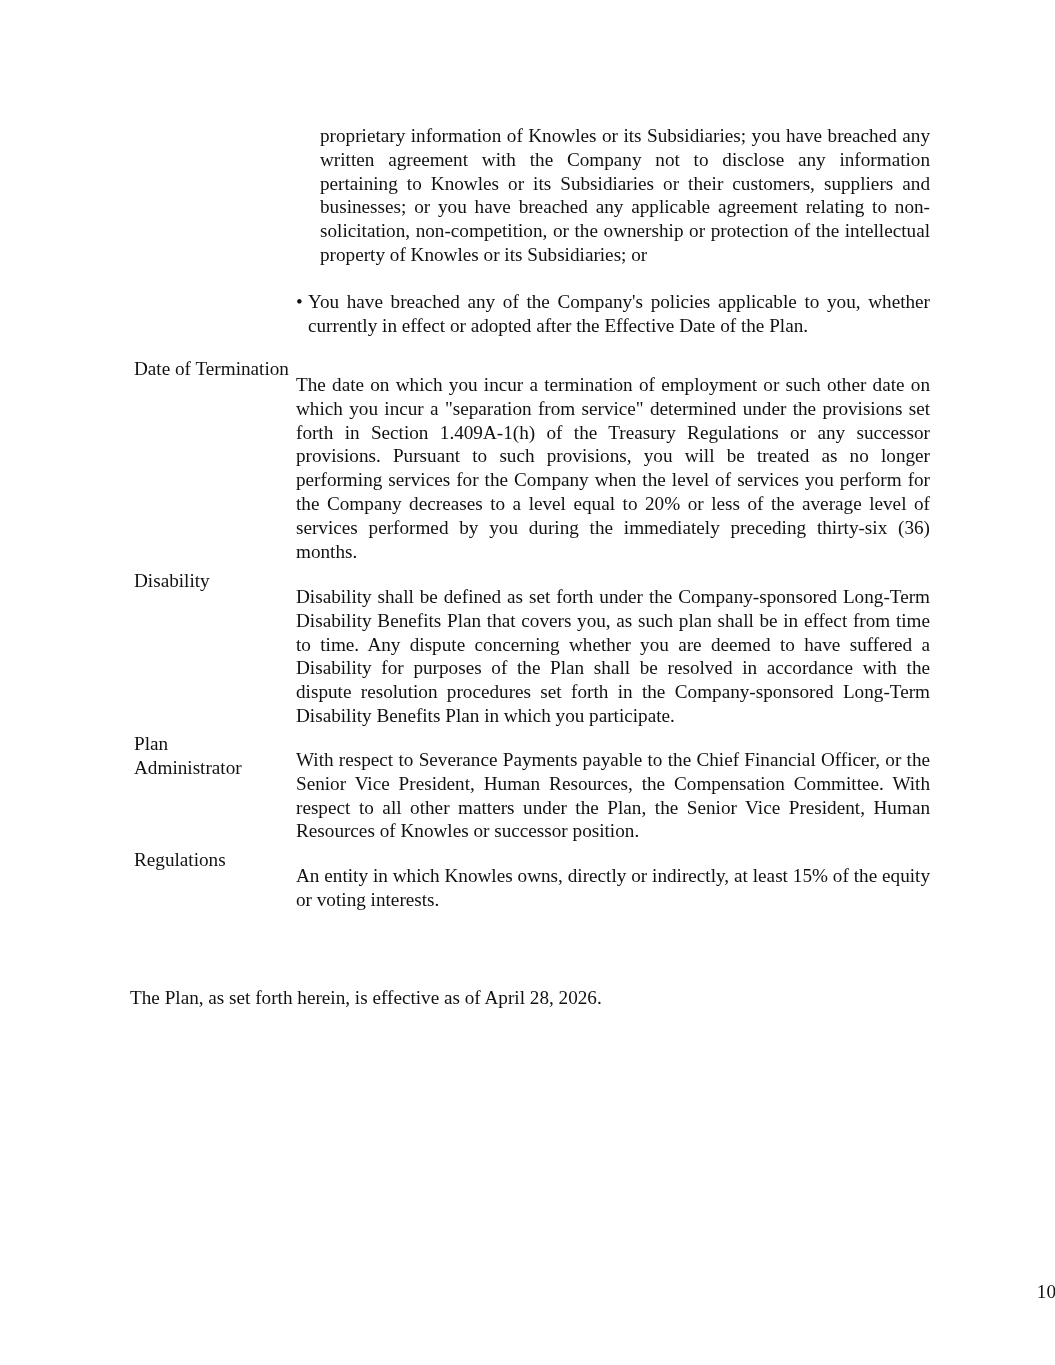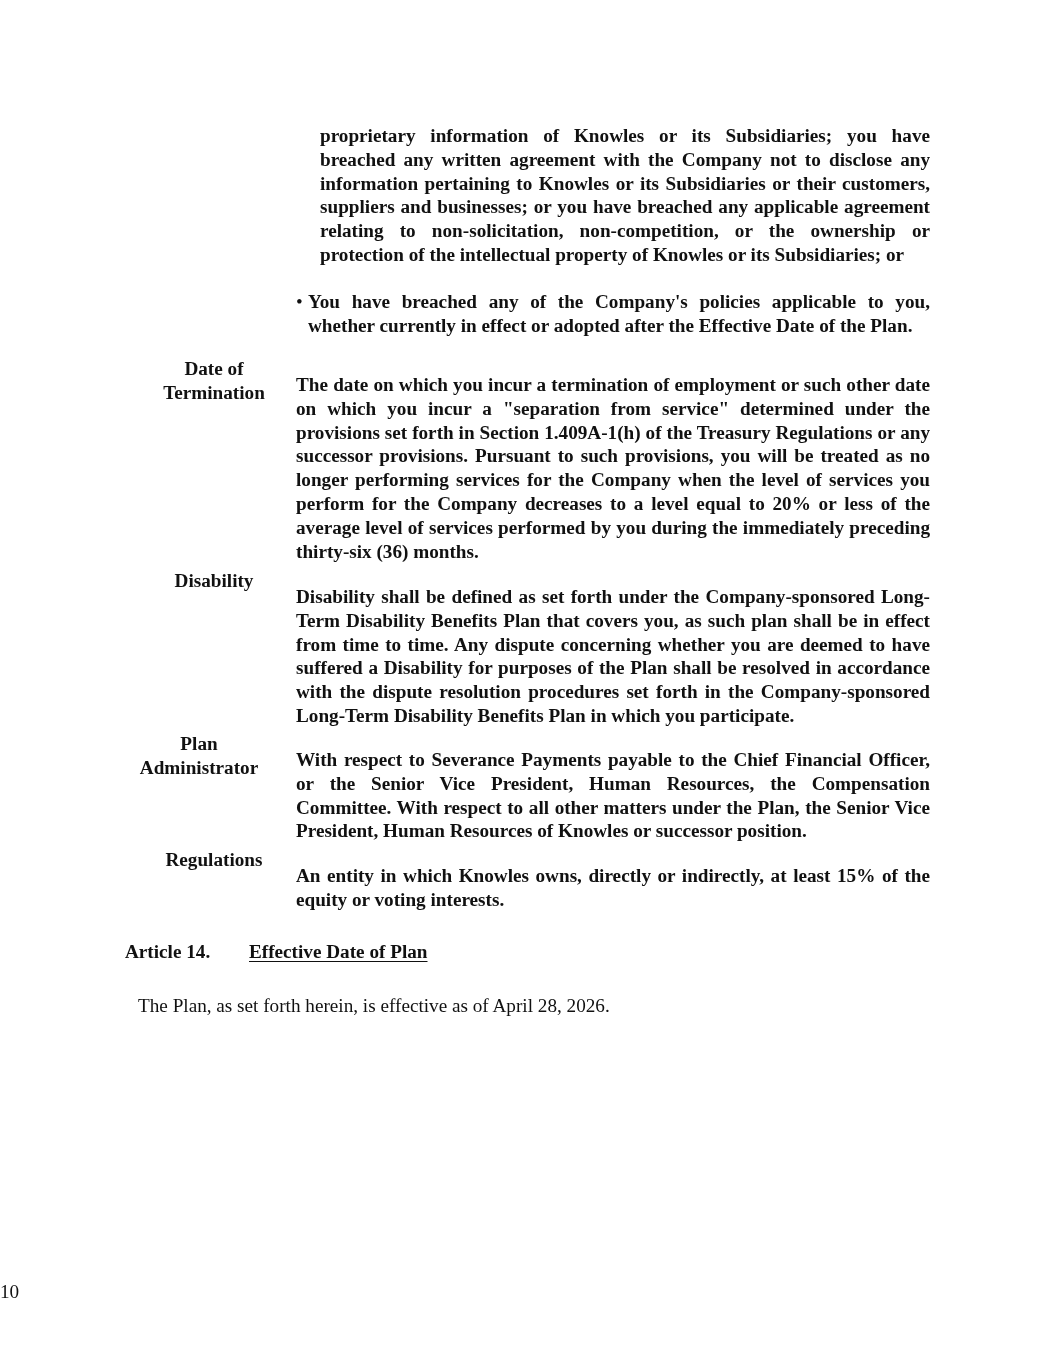--- a/index.html
+++ b/index.html
@@ -2,47 +2,47 @@
 <html><head>
   <meta charset="utf-8">
   <style>
     html, body { margin: 0; padding: 0; background: #ffffff; }
     body {
       width: 1055px; height: 1365px; position: relative; overflow: hidden;
       font-family: "Liberation Serif", "DejaVu Serif", serif;
       color: #111111; font-size: 19.2px; line-height: 23.8px;
     }
     .page { position: absolute; left: 0; top: 0; width: 1055px; height: 1365px; }
-    .justify { text-align: justify; text-align-last: left; font-weight: bold; }
+    .justify { text-align: justify; text-align-last: left; }
     .cont {
       position: absolute; left: 320px; top: 124px; width: 610px;
     }
     .bullet-item {
       position: absolute; left: 296px; top: 290px; width: 634px;
     }
     .bullet-dot {
       position: absolute; left: 0; top: 0; width: 24px;
     }
     .bullet-text { margin-left: 12px; }
     .def-row { position: absolute; left: 134px; width: 796px; }
     .def-term {
-      position: absolute; left: 0; top: 0; width: 160px; font-weight: bold; text-align: center;
+      position: absolute; left: 0; top: 0; width: 160px; font-weight: normal;
     }
     .def-body { position: absolute; left: 162px; top: 16px; width: 634px; }
     .article {
       position: absolute; left: 125px; top: 940px; font-weight: bold;
       white-space: nowrap;
     }
     .article .num { display: inline-block; width: 124px; }
     .article .title { text-decoration: underline; text-underline-offset: 3px; }
     .effective {
       position: absolute; left: 130px; top: 986px; white-space: nowrap;
     }
     .page-number {
-      position: absolute; left: 0; width: 1024px; top: 1280px; text-align: left;
+      position: absolute; left: 0; width: 1024px; top: 1280px; text-align: right; padding-left: 32px;
     }
   </style>
 </head>
 <body>
 
 <div class="page">
 
   <p class="cont justify" style="margin:0">proprietary information of Knowles or its Subsidiaries; you have breached any written agreement with the Company not to disclose any information pertaining to Knowles or its Subsidiaries or their customers, suppliers and businesses; or you have breached any applicable agreement relating to non-solicitation, non-competition, or the ownership or protection of the intellectual property of Knowles or its Subsidiaries; or</p>
 
   <div class="bullet-item">
@@ -63,20 +63,17 @@
   <div class="def-row" style="top:732px">
     <div class="def-term" style="width:130px">Plan Administrator</div>
     <div class="def-body justify">With respect to Severance Payments payable to the Chief Financial Officer, or the Senior Vice President, Human Resources, the Compensation Committee.  With respect to all other matters under the Plan, the Senior Vice President, Human Resources of Knowles or successor position.</div>
   </div>
 
   <div class="def-row" style="top:848px">
     <div class="def-term">Regulations</div>
     <div class="def-body justify">An entity in which Knowles owns, directly or indirectly, at least 15% of the equity or voting interests.</div>
   </div>
 
-  <div class="article">
-    <span class="num">Article 14.</span><span class="title">Effective Date of Plan</span>
-  </div>
 
-  <p class="effective" style="margin:8px">The Plan, as set forth herein, is effective as of April 28, 2026.</p>
+  <p class="effective" style="margin:0">The Plan, as set forth herein, is effective as of April 28, 2026.</p>
 
   <div class="page-number">10</div>
 </div>
 
 </body></html>

